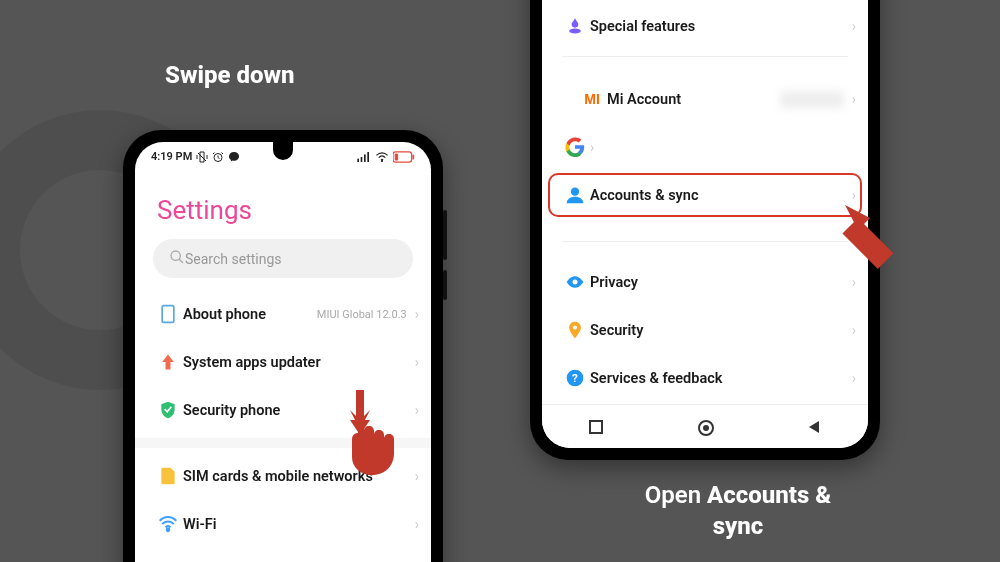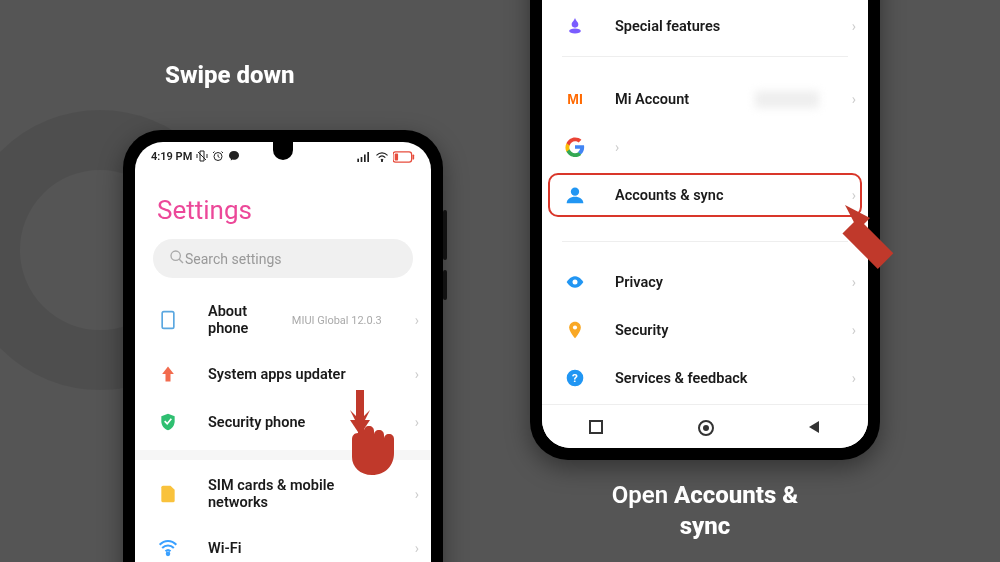--- a/index.html
+++ b/index.html
@@ -25,21 +25,21 @@
   .caption {
     position: absolute;
     color: #fff;
     font-weight: 600;
     font-size: 24px;
     text-align: center;
     line-height: 1.3;
     z-index: 1;
   }
   .caption-left { left: 165px; top: 60px; }
-  .caption-right { left: 590px; top: 480px; width: 230px; }
+  .caption-right { left: 623px; top: 480px; width: 230px; }
   .caption .bold { font-weight: 800; }
 
   
   .phone {
     position: absolute;
     background: #000;
     border-radius: 38px;
     padding: 12px;
     box-shadow: 0 8px 25px rgba(0,0,0,0.4);
     z-index: 2;
@@ -79,21 +79,21 @@
   
   .statusbar {
     display: flex;
     align-items: center;
     justify-content: space-between;
     padding: 8px 16px 4px;
     font-size: 11px;
     font-weight: 600;
     color: #222;
   }
-  .statusbar .left { display:flex; gap:4px; align-items:flex-start;}
+  .statusbar .left { display:flex; gap:4px; align-items:center;}
   .statusbar .right { display:flex; gap:4px; align-items:center;}
   .statusbar svg { display:block; }
 
   
   .page-title {
     font-size: 26px;
     font-weight: 400;
     color: #ec4899;
     padding: 28px 22px 14px;
   }
@@ -108,21 +108,21 @@
     align-items: center;
     color: #999;
     font-size: 14px;
   }
 
   
   .row {
     display: flex;
     align-items: center;
     padding: 13px 12px 13px 22px;
-    gap: 29px;
+    gap: 4px;
     position: relative;
   }
   .row .icon {
     width: 22px;
     height: 22px;
     display: flex;
     align-items: center;
     justify-content: center;
     flex-shrink: 0;
   }
@@ -350,21 +350,21 @@
           </svg>
       </span>
       <span class="label">Special features</span>
       <span class="chev">›</span>
     </div>
 
     <div class="divider-thin"></div>
     <div style="height:12px"></div>
 
     <div class="row">
-      <span class="icon" style="color:#ff6900;font-weight:800;font-size:14px;font-family:sans-serif;">MI</span>
+      <span class="icon" style="color:#ff6900;font-weight:800;font-size:14px;font-family:sans-serif;margin-left:17px;">MI</span>
       <span class="label">Mi Account</span>
       <span class="sublabel" style="filter:blur(4px);background:#eee;color:#eee;border-radius:3px;padding:2px 18px;">xxxxx</span>
       <span class="chev">›</span>
     </div>
 
     <div class="row">
       <span class="icon">
         <svg width="20" height="20" viewBox="0 0 24 24">
             <path fill="#4285F4" d="M23 12.2c0-.8-.1-1.5-.2-2.2H12v4.2h6.2c-.3 1.4-1.1 2.6-2.3 3.4v2.8h3.7c2.2-2 3.4-5 3.4-8.2z"></path>
             <path fill="#34A853" d="M12 24c3.1 0 5.7-1 7.6-2.8l-3.7-2.8c-1 .7-2.4 1.1-3.9 1.1-3 0-5.5-2-6.4-4.8H1.8v3C3.7 21.3 7.5 24 12 24z"></path>

